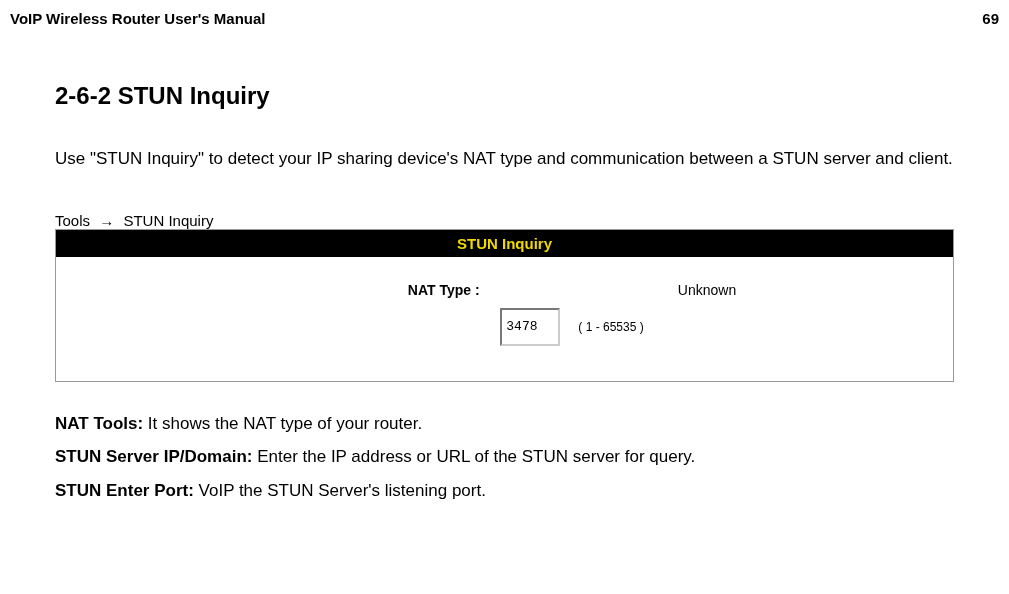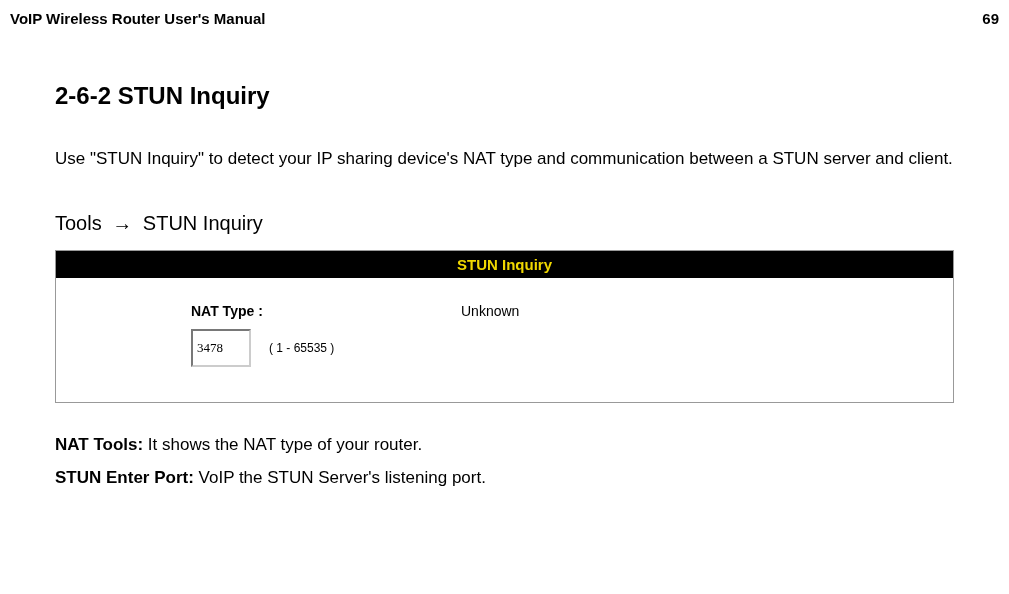--- a/index.html
+++ b/index.html
@@ -29,22 +29,21 @@
       font-weight: bold;
       margin-top: 55px;
       margin-bottom: 36px;
     }
     .intro-text {
       font-size: 17px;
       line-height: 1.5;
       margin-bottom: 40px;
     }
     .breadcrumb {
-      font-size: 20px;
-      margin-bottom: 15px;
+      font-size: 15px;
     }
     .arrow {
       margin: 0 5px;
     }
     .panel {
       border: 1px solid #999;
       width: 100%;
       margin-bottom: 30px;
     }
     .panel-header {
@@ -59,33 +58,34 @@
     .panel-body {
       background: #fff;
       padding: 25px 0 25px 135px;
     }
     .form-row {
       display: flex;
       align-items: center;
       margin-bottom: 10px;
       font-family: Verdana, Arial, sans-serif;
       font-size: 14px;
+      justify-content: center;
     }
     .form-label {
       width: 270px;
       font-weight: bold;
     }
     .form-value {
       font-size: 14px;
     }
     .text-input {
       border: 2px inset #ccc;
       padding: 16px 4px;
       font-size: 13px;
-      font-family: Liberation Serif, serif;
+      font-family: Liberation Mono, monospace;
       width: 100px;
       height: 38px;
     }
     .text-input.port {
       width: 60px;
     }
     .range-text {
       margin-left: 18px;
       font-size: 12px;
     }
@@ -130,15 +130,18 @@
         <input type="text" class="text-input port" value="3478" style="">
         <span class="range-text">( 1 - 65535 )</span>
       </div>
     </div>
   </div>
 
   <p class="definition">
     <span class="def-label">NAT Tools:</span><span> It shows the NAT type of your router.</span>
   </p>
   <p class="definition">
+    <span class="def-label">STUN Server IP/Domain:</span><span> Enter the IP address or URL of the STUN server for query.</span>
+  </p>
+  <p class="definition">
     <span class="def-label">STUN Enter Port:</span><span> VoIP the STUN Server's listening port.</span>
   </p>
 </div>
 
 </body></html>

